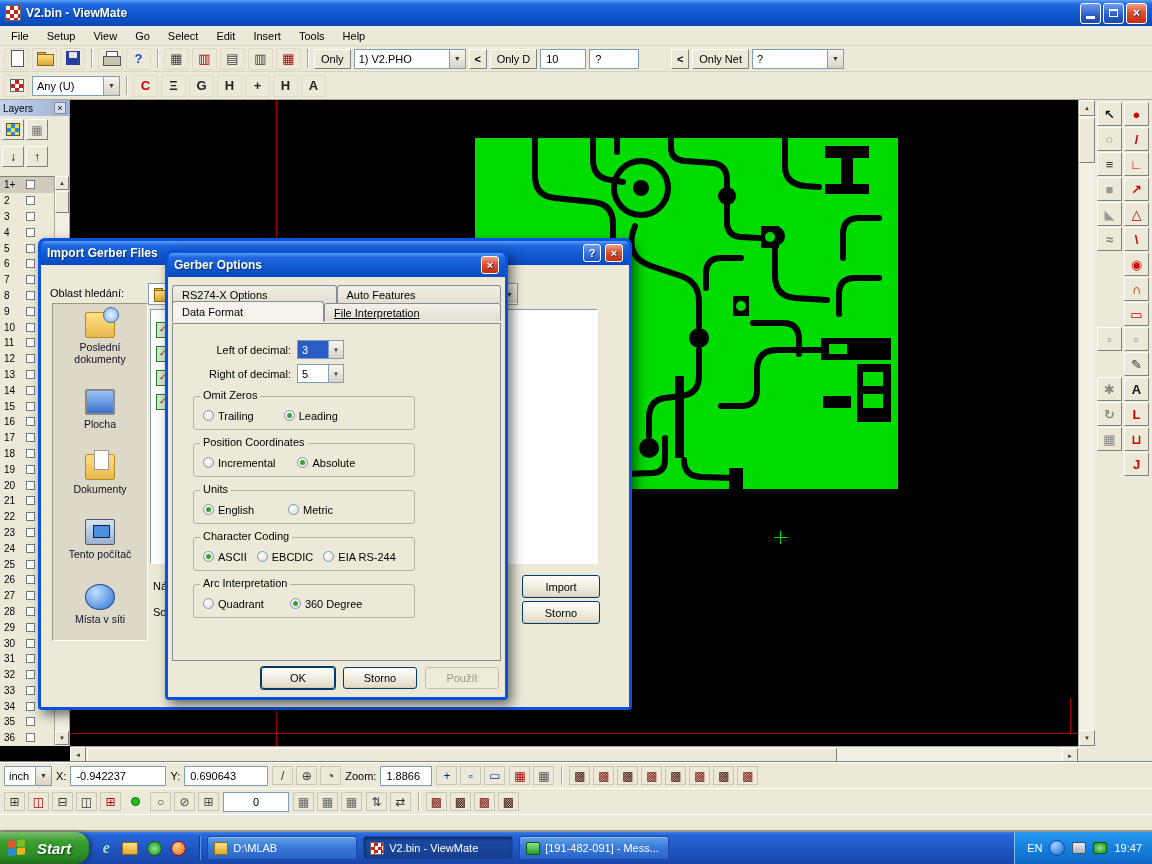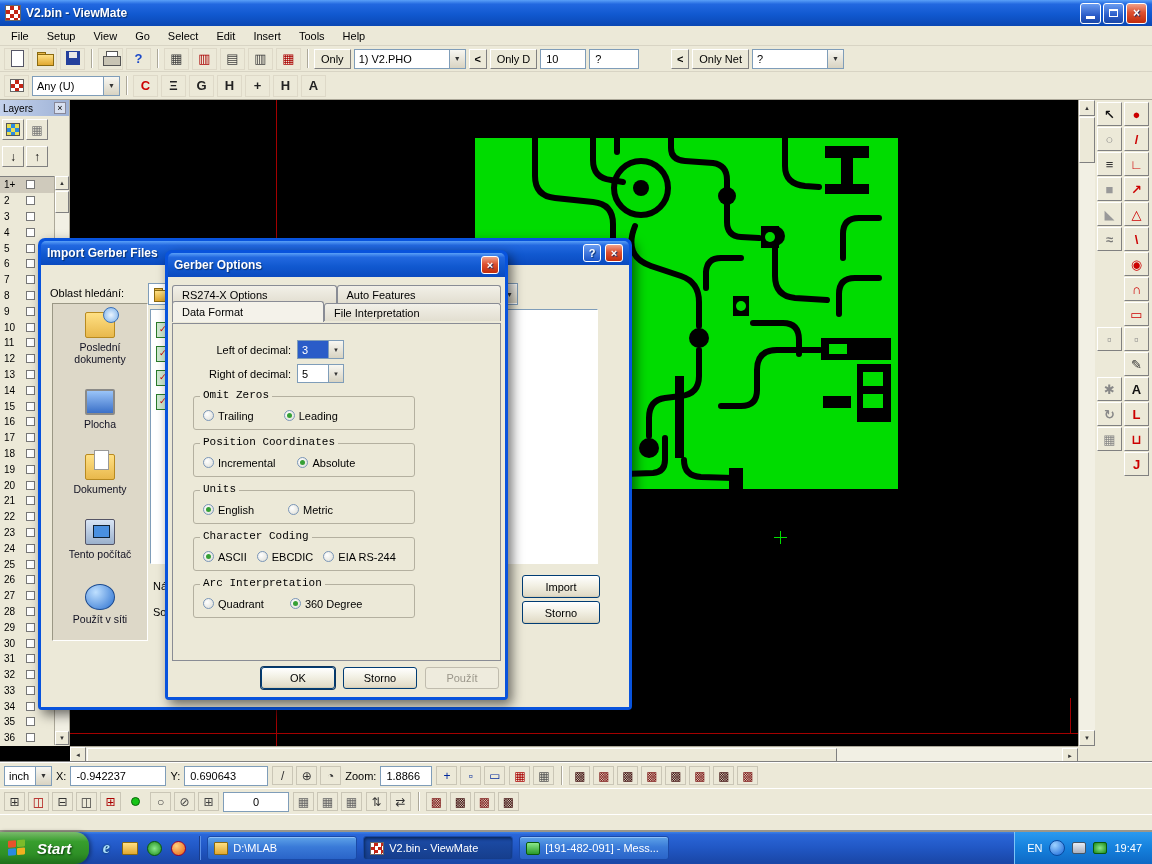--- a/index.html
+++ b/index.html
@@ -148,33 +148,33 @@
   .xbtn.default{box-shadow:0 0 0 1px #0c3560;}
   .xbtn.disabled{color:#9a968a;border-color:#c0bcae;background:#eeebdd;}
 
   
   .tabs{position:absolute;left:4px;top:8px;width:329px;}
   .trow{display:flex;}
   .tab{border:1px solid #898c95;border-bottom:none;border-radius:3px 3px 0 0;height:18px;padding:8px 9px;
     display:flex;align-items:center;background:linear-gradient(#f2f0e8,#e2ded0);font-size:11px;}
   .trow1 .tab{flex:1;}
   .trow2 .tab:first-child{flex:0 0 152px;}
-  .trow2 .tab:last-child{flex:1;}
+  .trow2 .tab:last-child{flex:1;text-decoration:underline;}
   .tab.active{background:#f4f2ea;height:21px;margin-top:-2px;position:relative;z-index:3;}
   .page{position:absolute;left:4px;top:46px;width:329px;height:338px;border:1px solid #898c95;background:#ece9d8;padding:16px 0 0 14px;}
   .drow{display:flex;align-items:center;margin-bottom:5px;}
   .dlab{width:104px;text-align:right;margin-right:6px;}
   .mini-combo{width:47px;height:19px;border:1px solid #7f9db9;background:#fff;display:flex;align-items:stretch;}
   .mini-combo .cval{flex:1;display:flex;align-items:center;padding-left:4px;}
   .mini-combo .cval.hl{background:#2a5cc8;color:#fff;}
   .mini-combo .arr{width:15px;border-left:1px solid #7f9db9;background:linear-gradient(#f8f7f2,#d8d3c2);
     display:flex;align-items:center;justify-content:center;font-size:6px;color:#333;}
   .grp{position:relative;width:222px;height:34px;border:1px solid #b4b0a0;border-radius:3px;margin:13px 0 0 6px;
     display:flex;align-items:center;gap:22px;padding:5px 0 0 9px;}
-  .grp .leg{position:absolute;top:-8px;left:6px;background:#ece9d8;padding:0 3px;font-size:11px;font-family:Liberation Mono, monospace;}
+  .grp .leg{position:absolute;top:-8px;left:6px;background:#ece9d8;padding:0 3px;font-size:11px;}
   .grp.triple{gap:10px;}
   .radio{display:inline-flex;align-items:center;gap:4px;}
   .rb{width:11px;height:11px;border:1px solid #7a96b8;border-radius:50%;
     background:radial-gradient(circle at 35% 35%,#fff,#dcdcd4);position:relative;flex:0 0 auto;}
   .radio.on .rb::after{content:"";position:absolute;left:2px;top:2px;width:5px;height:5px;border-radius:50%;background:#36a036;}
   .optbtns{position:absolute;left:0;top:390px;width:100%;display:flex;gap:8px;padding-left:93px;}
   .optbtns .xbtn{width:74px;height:22px;}
 
   
   #taskbar{position:absolute;left:0;top:832px;width:1152px;height:32px;
@@ -692,21 +692,21 @@
           <div class="place pl-docs">
           <span class="pl-ic"></span>
           <span class="pl-label">Dokumenty</span>
         </div>
           <div class="place pl-computer">
           <span class="pl-ic"></span>
           <span class="pl-label">Tento počítač</span>
         </div>
           <div class="place pl-net">
           <span class="pl-ic"></span>
-          <span class="pl-label">Použít v síti</span>
+          <span class="pl-label">Místa v síti</span>
         </div>
         </div>
       <div class="filearea">
         <span class="fico" style="left:5px;top:12px"></span>
         <span class="fico" style="left:5px;top:36px"></span>
         <span class="fico" style="left:5px;top:60px"></span>
         <span class="fico" style="left:5px;top:84px"></span>
       </div>
       <span class="lbl" style="left:112px;top:315px">Ná</span>
       <span class="lbl" style="left:112px;top:341px">So</span>

